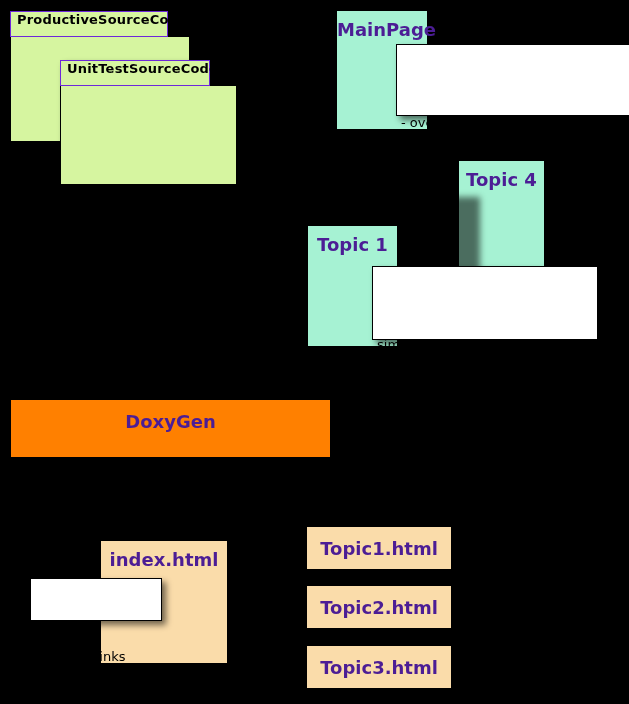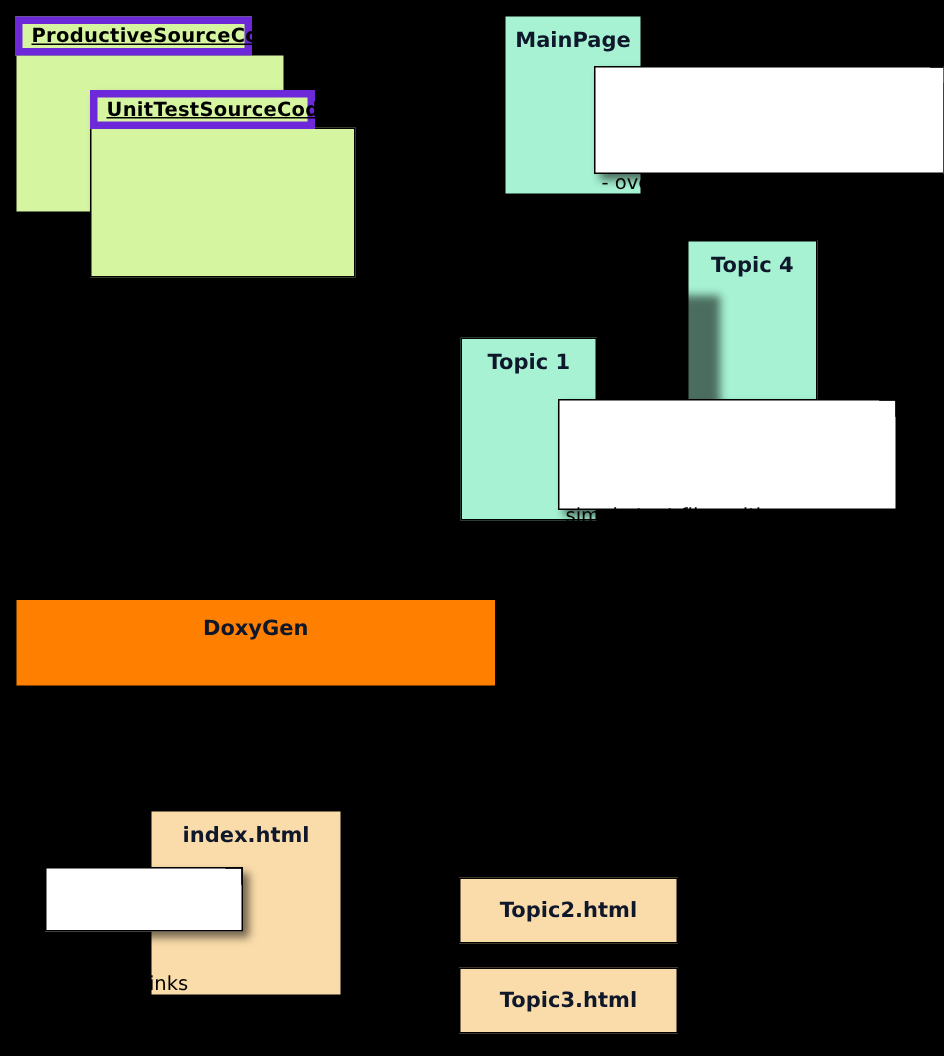--- a/index.html
+++ b/index.html
@@ -16,45 +16,44 @@
     width: 629px;
     height: 704px;
     background: #000000;
     overflow: hidden;
   }
 
   
   .pkg-tab {
     position: absolute;
     box-sizing: border-box;
-    border: 5px solid #6d28d9;
+    border: 1px solid #6d28d9;
     display: flex;
-    align-items: flex-end;
+    align-items: flex-start;
     padding-left: 6px;
     font-weight: bold;
     font-size: 13px;
     color: #000000;
     letter-spacing: 0.2px;
     white-space: nowrap;
-    text-decoration: underline;
   }
   .pkg-body {
     position: absolute;
     box-sizing: border-box;
     border: 1px solid #000000;
   }
 
   
   .rect {
     position: absolute;
     box-sizing: border-box;
     border: 1px solid #000000;
-    color: #0f172a;
+    color: #4c1d95;
     font-weight: bold;
-    font-size: 14px;
+    font-size: 18px;
     text-align: center;
   }
   .rect .rect-label {
     display: block;
     width: 100%;
     text-align: center;
   }
   .rect.top-label .rect-label {
     margin-top: 8px;
   }
@@ -168,20 +167,23 @@
 
   <div class="shadow" style="left:34px; top:582px; width:132px; height:43px;"></div>
   <div class="note" style="left:30px; top:578px; width:132px; height:43px;">
     <span class="note-fold"></span>
     <span class="note-fold-inner"></span>
     <span class="note-line">contents links</span>
     <span class="note-line">MainPage text file</span>
   </div>
 
   <div class="shadow" style="left:310px; top:530px; width:146px; height:44px;"></div>
+  <div class="rect mid-label" style="left:306px; top:526px; width:146px; height:44px; background:#fadcaa;">
+    <span class="rect-label">Topic1.html</span>
+  </div>
 
   <div class="shadow" style="left:310px; top:589px; width:146px; height:44px;"></div>
   <div class="rect mid-label" style="left:306px; top:585px; width:146px; height:44px; background:#fadcaa;">
     <span class="rect-label">Topic2.html</span>
   </div>
 
   <div class="shadow" style="left:310px; top:649px; width:146px; height:44px;"></div>
   <div class="rect mid-label" style="left:306px; top:645px; width:146px; height:44px; background:#fadcaa;">
     <span class="rect-label">Topic3.html</span>
   </div>

